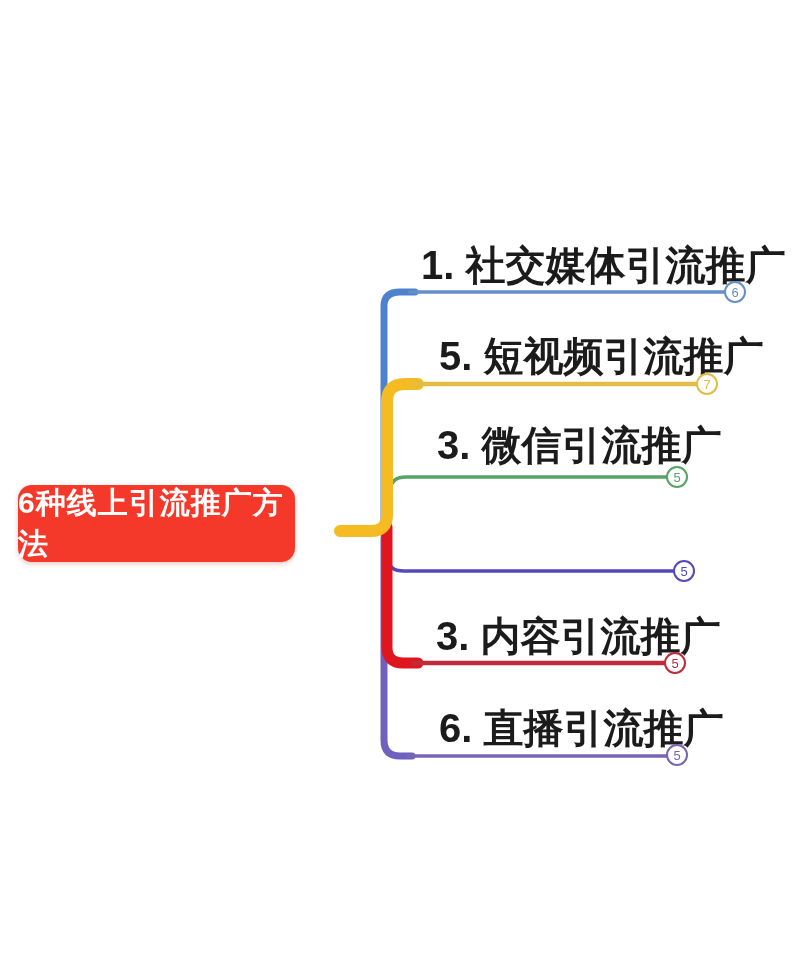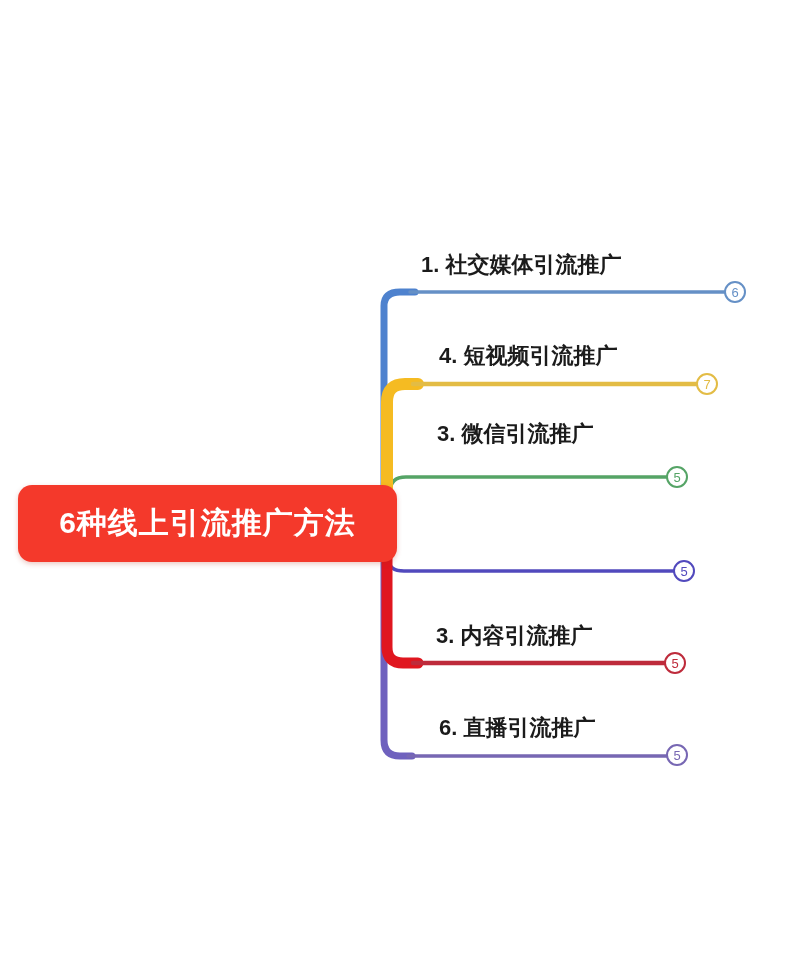--- a/index.html
+++ b/index.html
@@ -15,34 +15,34 @@
     overflow: hidden;
   }
   svg.connectors {
     position: absolute;
     left: 0; top: 0;
     width: 800px; height: 971px;
   }
   .central-node {
     position: absolute;
     left: 18px; top: 485px;
-    width: 379px; height: 77px;
+    width: 277px; height: 77px;
     border-radius: 14px;
     display: flex;
     align-items: center;
     justify-content: center;
     font-size: 30px;
     font-weight: 700;
     letter-spacing: 1px;
     box-shadow: 0 2px 5px rgba(180, 40, 20, 0.25);
     cursor: pointer;
   }
   .branch-label {
     position: absolute;
-    font-size: 22px;
+    font-size: 40px;
     font-weight: 700;
     color: #1b1b1b;
     line-height: 36px;
     white-space: pre;
     cursor: pointer;
   }
   .count-badge {
     position: absolute;
     width: 22px; height: 22px;
     box-sizing: border-box;
@@ -77,22 +77,22 @@
     <path d="M 387,527 L 387,647 Q 387,663 403,663 L 418,663" stroke-width="11" stroke-linecap="round" stroke-linejoin="round" stroke="#E0161F"></path>
     <path d="M 413,663 L 665,663" stroke-width="4.5" stroke-linecap="round" stroke="#BE2B3B"></path>
 
     <path d="M 340,531 L 371,531 Q 387,531 387,515 L 387,402 Q 387,384 405,384 L 418,384" stroke-width="12" stroke-linecap="round" stroke-linejoin="round" stroke="#F5BB22"></path>
     <path d="M 413,384 L 697,384" stroke-width="4.5" stroke-linecap="round" stroke="#E3BC45"></path>
   </svg>
 
   <div class="central-node" style="background-color: rgb(244, 57, 43); color: rgb(255, 255, 255);">6种线上引流推广方法</div>
 
   <div class="branch-label" style="left:421px; top:247px;">1. 社交媒体引流推广</div>
-  <div class="branch-label" style="left:439px; top:338px;">4. 短视频引流推广</div>
-  <div class="branch-label" style="left:437px; top:416px;">3. 微信引流推广</div>
+  <div class="branch-label" style="left:439px; top:338px;">5. 短视频引流推广</div>
+  <div class="branch-label" style="left:437px; top:427px;">3. 微信引流推广</div>
   <div class="branch-label" style="left:436px; top:618px;">3. 内容引流推广</div>
   <div class="branch-label" style="left:439px; top:710px;">6. 直播引流推广</div>
 
   <div class="count-badge" style="left: 724px; top: 281px; border-color: rgb(101, 144, 198); color: rgb(101, 144, 198);">6</div>
   <div class="count-badge" style="left: 696px; top: 373px; border-color: rgb(227, 188, 69); color: rgb(227, 188, 69);">7</div>
   <div class="count-badge" style="left: 666px; top: 466px; border-color: rgb(85, 164, 102); color: rgb(85, 164, 102);">5</div>
   <div class="count-badge" style="left: 673px; top: 560px; border-color: rgb(81, 73, 189); color: rgb(81, 73, 189);">5</div>
   <div class="count-badge" style="left: 664px; top: 652px; border-color: rgb(190, 43, 59); color: rgb(190, 43, 59);">5</div>
   <div class="count-badge" style="left: 666px; top: 744px; border-color: rgb(119, 103, 179); color: rgb(119, 103, 179);">5</div>
 

